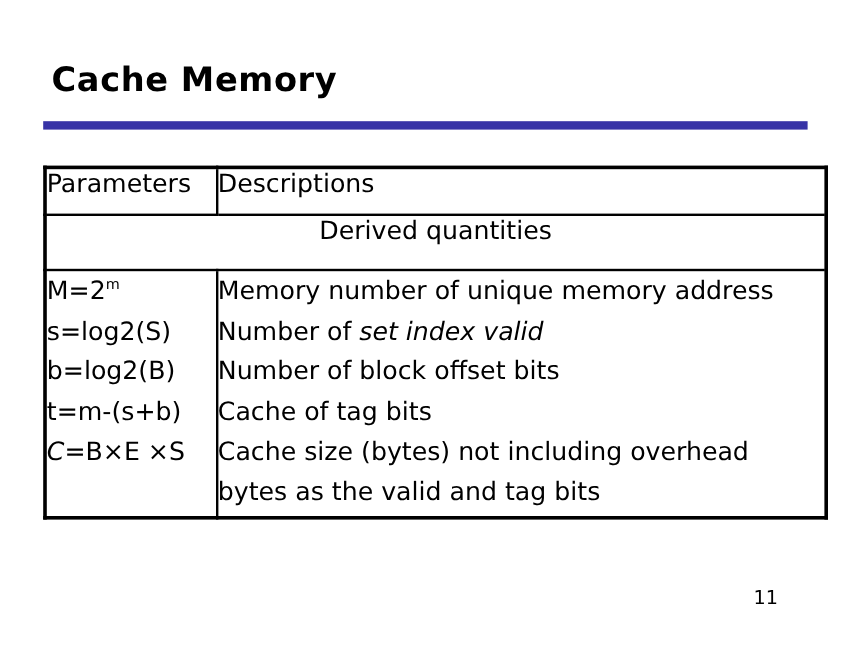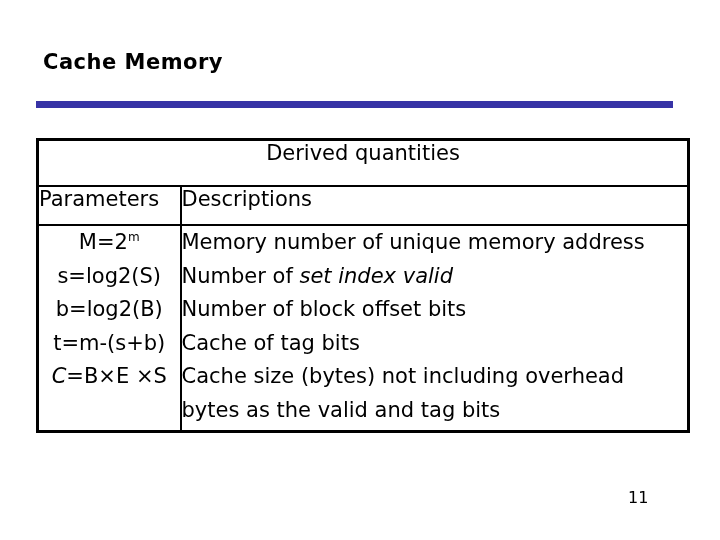--- a/index.html
+++ b/index.html
@@ -13,21 +13,21 @@
     height: 540px;
     background: #ffffff;
     color: #000000;
     font-family: "DejaVu Sans", sans-serif;
     overflow: hidden;
   }
   .slide-title {
     position: absolute;
     left: 43px;
     top: 50px;
-    font-size: 21px;
+    font-size: 28px;
     font-weight: bold;
     letter-spacing: 0.5px;
     white-space: nowrap;
   }
   .title-rule {
     position: absolute;
     left: 36px;
     top: 101px;
     width: 637px;
     height: 7px;
@@ -58,21 +58,21 @@
   .cell-colhead {
     height: 37px;
     font-size: 21px;
     padding: 5px 0 0 5px;
     white-space: nowrap;
   }
   .cell-body {
     height: 204px;
     padding-top: 8px;
   }
-  .cell-params { padding-left: 5px; text-align: center; }
+  .cell-params { padding-left: 5px; }
   .cell-descs  { padding-left: 8px; }
   .line {
     font-size: 21px;
     line-height: 33.5px;
     white-space: nowrap;
   }
   .sup {
     font-size: 12px;
     vertical-align: super;
     line-height: 0;
@@ -95,25 +95,25 @@
 
   <div class="title-rule" data-bind-style="background:colors.accent_rule" style="background: rgb(55, 51, 166);"></div>
 
   <table class="dq-table">
     <colgroup>
       <col class="col-param">
       <col class="col-desc">
     </colgroup>
     <tbody>
       <tr>
-        <td colspan="2" class="cell-title" data-bind="table.header">Derived quantities</td>
+        <td class="cell-colhead" data-bind="table.column_headers.parameters">Parameters</td>
+        <td class="cell-colhead" data-bind="table.column_headers.descriptions">Descriptions</td>
       </tr>
       <tr>
-        <td class="cell-colhead" data-bind="table.column_headers.parameters">Parameters</td>
-        <td class="cell-colhead" data-bind="table.column_headers.descriptions">Descriptions</td>
+        <td colspan="2" class="cell-title" data-bind="table.header">Derived quantities</td>
       </tr>
       <tr>
         <td class="cell-body cell-params">
           <div class="line"><span data-bind="table.parameters.p1_base">M=2</span><span class="sup" data-bind="table.parameters.p1_sup">m</span></div>
           <div class="line" data-bind="table.parameters.p2">s=log2(S)</div>
           <div class="line" data-bind="table.parameters.p3">b=log2(B)</div>
           <div class="line" data-bind="table.parameters.p4">t=m-(s+b)</div>
           <div class="line"><span class="var" data-bind="table.parameters.p5_var">C</span><span data-bind="table.parameters.p5_rest">=B×E ×S</span></div>
         </td>
         <td class="cell-body cell-descs">

